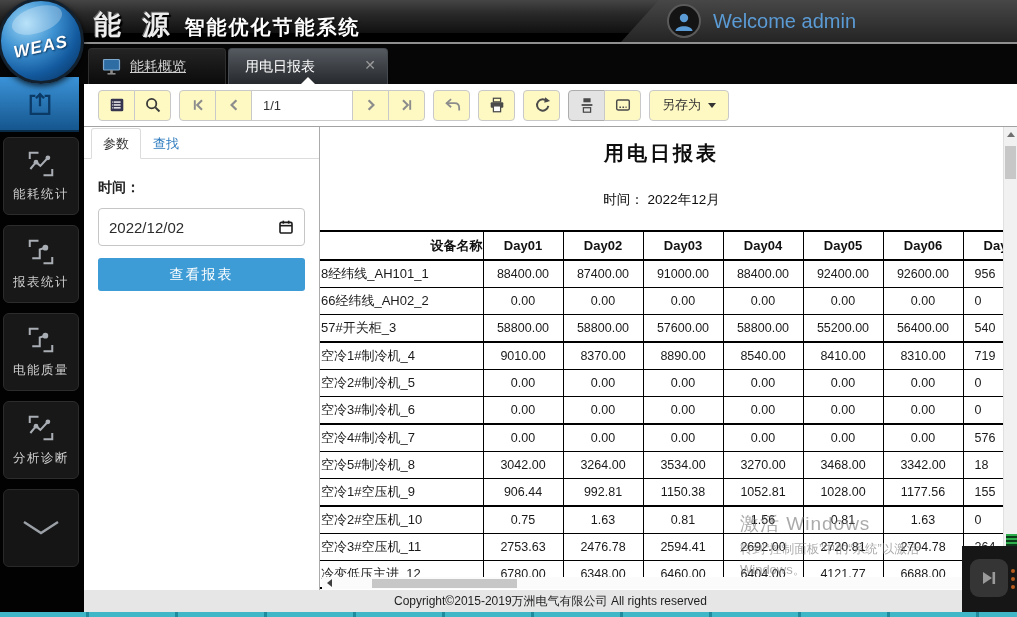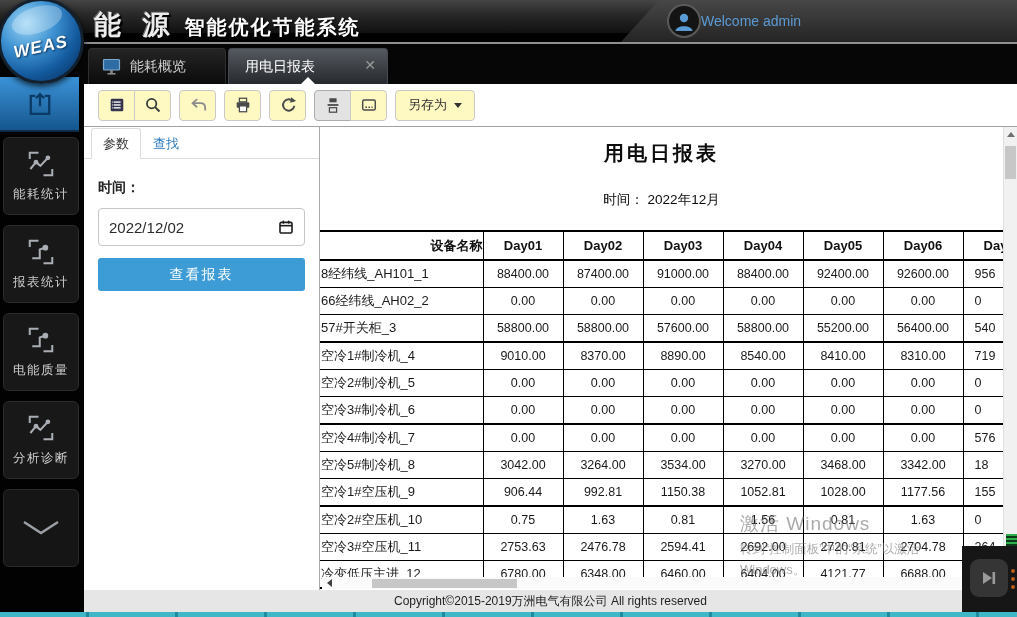--- a/index.html
+++ b/index.html
@@ -19,38 +19,38 @@
     text-shadow:2px 2px 1px #000, -1px -1px 0 #6a6a6a; }
   .brand-sub { font-size:20px; font-weight:bold; color:#fdfdfd; margin-left:8px; letter-spacing:2px;
     text-shadow:1px 1px 2px #000; }
   .welcome { position:absolute; right:0; top:0; height:42px; width:396px;
     background:linear-gradient(180deg,#474747,#242424);
     clip-path:polygon(38px 0,100% 0,100% 100%,0 100%);
     display:flex; align-items:center; }
   .welcome-underline { position:absolute; right:0; top:42px; width:933px; height:2px; background:#8f8f8f; }
   .avatar { width:30px; height:30px; border-radius:50%; background:#141414; border:2px solid #5a5a5a;
     margin-left:46px; display:flex; align-items:center; justify-content:center; overflow:hidden; }
-  .welcome-text { font-size:14px; color:#5b9bd5; }
+  .welcome-text { margin-left:12px; font-size:20px; color:#5b9bd5; }
 
   
   .logo { position:absolute; left:-2px; top:-2px; width:80px; height:80px; border-radius:50%;
     background:radial-gradient(circle at 32% 28%, #9ed7f7 0%, #3f93d2 35%, #135a9e 65%, #082f5c 95%);
     border:3px solid #13202e; z-index:30; box-shadow:0 2px 6px rgba(0,0,0,.8);
     display:flex; align-items:center; justify-content:center; }
   .logo::before { content:""; position:absolute; left:10px; top:6px; width:52px; height:26px;
     border-radius:50%; background:rgba(255,255,255,.28); transform:rotate(-18deg); }
   .logo-text { position:relative; color:#fff; font-weight:900; font-style:italic; font-size:17px;
     letter-spacing:1px; transform:rotate(-12deg) translate(-2px,6px); text-shadow:1px 1px 2px #05294f; }
 
   
   .tabbar { position:absolute; left:0; top:44px; width:100%; height:40px; background:#060606; }
   .tab { position:absolute; top:4px; height:36px; display:flex; align-items:center; box-sizing:border-box; }
   .tab-overview { left:88px; width:138px; background:linear-gradient(180deg,#242424,#0b0b0b);
     border:1px solid #2f2f2f; border-bottom:none; border-radius:4px 4px 0 0;
-    color:#cfcfcf; font-size:14px; padding-left:13px; gap:9px; }
+    color:#cfcfcf; font-size:14px; padding-left:13px; gap:9px;text-decoration:underline; }
   .tab-report { left:228px; width:160px; background:linear-gradient(180deg,#555a60,#26292d);
     border:1px solid #454a50; border-bottom:none; border-radius:4px 4px 0 0;
     color:#fff; font-size:14px; padding-left:16px; }
   .tab-close { position:absolute; right:11px; top:9px; font-size:14px; color:#9a9a9a; line-height:1; }
   .tab-notch { position:absolute; left:301px; bottom:0; width:0; height:0;
     border-left:7px solid transparent; border-right:7px solid transparent; border-bottom:7px solid #fff; }
 
   
   .sidebar { position:absolute; left:0; top:84px; width:84px; height:528px; background:#020202; }
   .side-active { position:absolute; left:0; top:-7px; width:79px; height:53px;
@@ -263,20 +263,45 @@
         </svg>
       </div>
       <div class="tbtn">
         <svg width="18" height="18" viewBox="0 0 20 20">
           <circle cx="8.5" cy="8.5" r="5.2" fill="none" stroke="#3a3a3a" stroke-width="2"></circle>
           <line x1="12.6" y1="12.6" x2="17.2" y2="17.2" stroke="#3a3a3a" stroke-width="2.2"></line>
         </svg>
       </div>
     </div>
 
+    <div class="btn-group">
+      <div class="tbtn">
+        <svg width="16" height="16" viewBox="0 0 20 20">
+          <line x1="6" y1="4" x2="6" y2="16" stroke="#8c8c8c" stroke-width="2.4"></line>
+          <path d="M15 4 L9 10 L15 16" fill="none" stroke="#8c8c8c" stroke-width="2.6"></path>
+        </svg>
+      </div>
+      <div class="tbtn">
+        <svg width="16" height="16" viewBox="0 0 20 20">
+          <path d="M13 4 L7 10 L13 16" fill="none" stroke="#8c8c8c" stroke-width="2.8"></path>
+        </svg>
+      </div>
+      <div class="page-input">1/1</div>
+      <div class="tbtn">
+        <svg width="16" height="16" viewBox="0 0 20 20">
+          <path d="M7 4 L13 10 L7 16" fill="none" stroke="#8c8c8c" stroke-width="2.8"></path>
+        </svg>
+      </div>
+      <div class="tbtn">
+        <svg width="16" height="16" viewBox="0 0 20 20">
+          <line x1="14" y1="4" x2="14" y2="16" stroke="#8c8c8c" stroke-width="2.4"></line>
+          <path d="M5 4 L11 10 L5 16" fill="none" stroke="#8c8c8c" stroke-width="2.6"></path>
+        </svg>
+      </div>
+    </div>
 
     <div class="tbtn">
       <svg width="18" height="18" viewBox="0 0 20 20">
         <path d="M9 3.5 L4 8 L9 12.5" fill="none" stroke="#8c8c8c" stroke-width="2"></path>
         <path d="M4 8 H13 C16.5 8 18 10.8 18 13.6 V16" fill="none" stroke="#8c8c8c" stroke-width="2"></path>
       </svg>
     </div>
 
     <div class="tbtn">
       <svg width="18" height="18" viewBox="0 0 20 20">

